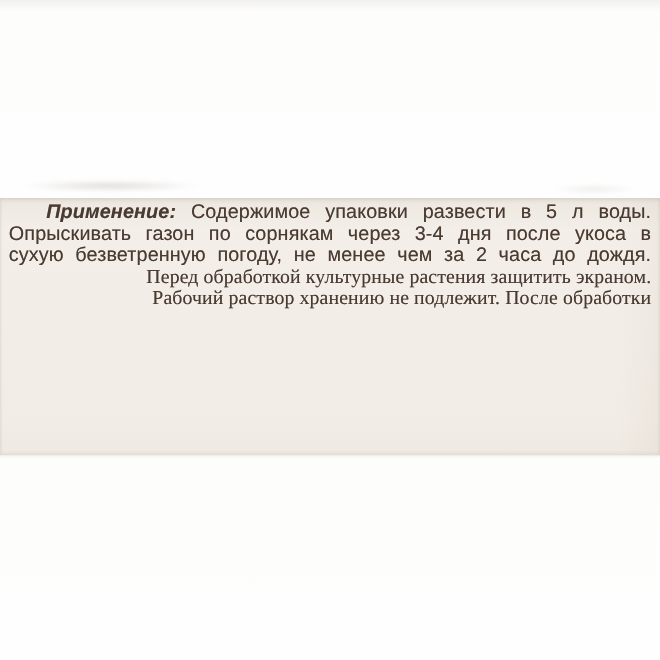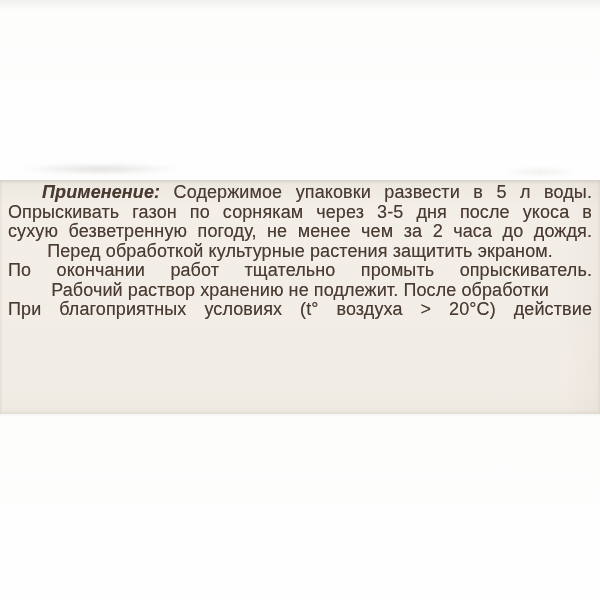--- a/index.html
+++ b/index.html
@@ -54,21 +54,21 @@
     width: 584px;
     font-size: 18px;
     line-height: 19.5px;
     color: #4a3b32;
     text-shadow: 0 0 0.6px rgba(74,59,50,0.55);
     letter-spacing: 0.1px;
   }
 
   .line { white-space: normal; }
   .line.j { text-align: justify; text-align-last: justify; }
-  .line.l { text-align: center; }
+  .line.l { text-align: right; font-family: Liberation Serif, serif; }
   .line.indent { text-indent: 34px; }
 
   .lead-in {
     font-weight: bold;
     font-style: italic;
   }
 </style>
 </head>
 <body>
 
@@ -77,21 +77,19 @@
   <div class="smudge-left"></div>
   <div class="smudge-right"></div>
 
   <div class="label-band"></div>
 
   <div class="label-text">
     <div class="line j indent">
       <span class="lead-in">Применение:</span>
       <span>Содержимое упаковки развести в 5 л воды.</span>
     </div>
-    <div class="line j">Опрыскивать газон по сорнякам через 3-5 дня после укоса в</div>
+    <div class="line j">Опрыскивать газон по сорнякам через 3-4 дня после укоса в</div>
     <div class="line j">сухую безветренную погоду, не менее чем за 2 часа до дождя.</div>
     <div class="line l">Перед обработкой культурные растения защитить экраном.</div>
-    <div class="line j">По окончании работ тщательно промыть опрыскиватель.</div>
     <div class="line l">Рабочий раствор хранению не подлежит. После обработки</div>
-    <div class="line j">При благоприятных условиях (t° воздуха &gt; 20°С) действие</div>
   </div>
 
 </div>
 
 </body></html>

